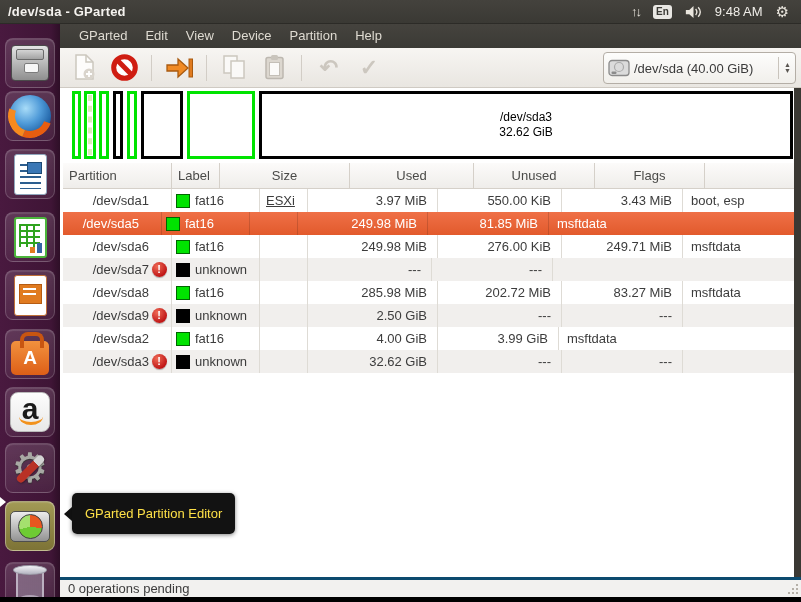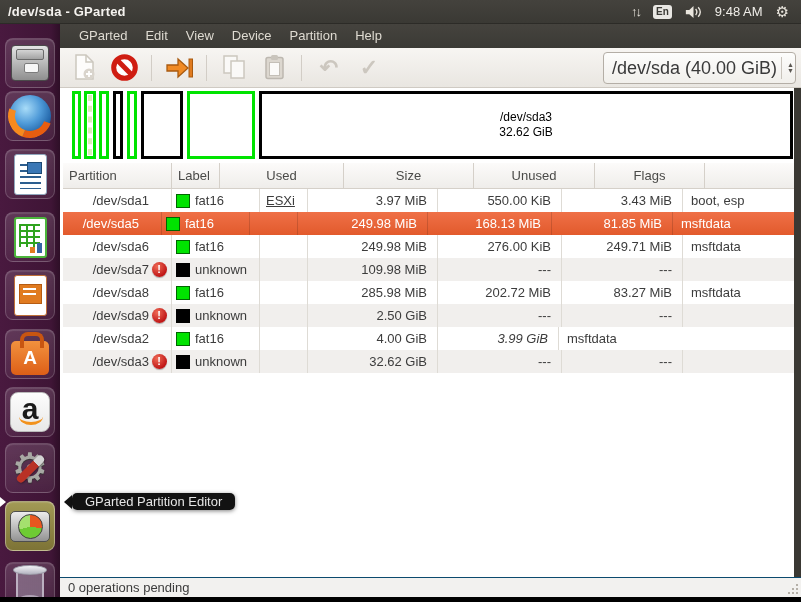--- a/index.html
+++ b/index.html
@@ -53,21 +53,21 @@
 
   
   .window { position:absolute; left:60px; top:24px; width:741px; height:573px; display:flex; flex-direction:column; background:#fdba74; z-index:10; }
   .menubar { height:24px; background:linear-gradient(#45433e,#3b3a35); display:flex; align-items:center; padding-left:10px; flex:none;}
   .menu-item { color:#dfdbd2; font-size:13px; padding:0 9px; line-height:24px; }
   .toolbar { height:40px; background:linear-gradient(#f7f5f2,#e9e6e1); border-bottom:1px solid #cfcac3; display:flex; align-items:center; padding:0 8px; gap:8px; flex:none; position:relative;}
   .tbtn { width:32px; height:32px; display:flex; align-items:center; justify-content:center; border-radius:3px; }
   .tsep { width:1px; height:26px; background:#d2cdc6; margin:0 3px; }
   .glyph-disabled { color:#ccc7bf; font-size:22px; font-weight:bold; line-height:1; }
   .device-combo { position:absolute; right:5px; top:4px; height:32px; width:193px; background:linear-gradient(#fdfdfc,#f1efeb); border:1px solid #b4aea6; border-radius:4px; display:flex; align-items:center; padding:0 4px; gap:4px; }
-  .device-combo .combo-text { font-size:18px; color:#3a3a3a; white-space:nowrap; }
+  .device-combo .combo-text { font-size:13px; color:#3a3a3a; white-space:nowrap; }
   .spinner { margin-left:auto; display:flex; flex-direction:column; align-items:center; border-left:1px solid #c9c4bc; padding-left:5px; height:22px; justify-content:center; color:#5a5651; font-size:7px; line-height:6px;}
 
   
   .diskbar { height:75px; background:#fff; position:relative; flex:none; border-right:7px solid #3a3833;}
   .seg { position:absolute; top:3px; height:68px; background:#fff; }
   .seg-fat16 { border:3px solid #00e300; }
   .seg-unknown { border:3px solid #000; }
   .seg .seg-inner-dash { position:absolute; inset:1px; border:2px dashed #dcedb8; }
   .seg-label { position:absolute; inset:0; display:flex; flex-direction:column; align-items:center; justify-content:center; font-size:12px; color:#000; line-height:15px;}
 
@@ -85,28 +85,28 @@
   .pname { text-align:right; }
   .wslot { width:20px; flex:none; display:flex; align-items:center; justify-content:center;}
   .warn { width:15px; height:15px; border-radius:50%; background:radial-gradient(circle at 35% 30%,#ef6a55,#c01717 70%); color:#fff; font-size:11px; font-weight:bold; text-align:center; line-height:15px; box-shadow:0 1px 1px rgba(0,0,0,.3);}
   .c-fs { padding-left:4px; gap:5px;}
   .swatch { width:14px; height:14px; border:1px solid rgba(0,0,0,.55); flex:none;}
   .c-label { padding-left:6px;text-decoration:underline; }
   .c-num { justify-content:flex-end; padding-right:10px; }
   .c-flags { padding-left:8px; border-right:none;}
 
   
-  .statusbar { height:20px; background:#f2f1ef; border-top:1px solid #0c4a6e; font-size:13px; color:#3c3c3c; display:flex; align-items:center; padding-left:8px; flex:none; position:relative;}
+  .statusbar { height:20px; background:#f2f1ef; border-top:3px solid #0c4a6e; font-size:13px; color:#3c3c3c; display:flex; align-items:center; padding-left:8px; flex:none; position:relative;}
   .grip { position:absolute; right:3px; bottom:3px; width:10px; height:10px; }
   .grip::after{content:"";position:absolute;right:0;bottom:0;width:2px;height:2px;background:#b5b0a8;box-shadow:-4px 0 #b5b0a8,0 -4px #b5b0a8,-4px -4px #b5b0a8,-8px 0 #b5b0a8,0 -8px #b5b0a8;}
 
   .bottom-strip { position:absolute; left:0; top:597px; width:801px; height:5px; background:#000; z-index:40;}
 
   
-  .tooltip { position:absolute; left:72px; top:493px; z-index:50; background:rgba(8,8,8,.96); color:#e5e5e5; font-size:13px; padding:1px 13px; border-radius:5px; box-shadow:0 1px 4px rgba(0,0,0,.5);}
+  .tooltip { position:absolute; left:72px; top:493px; z-index:50; background:rgba(8,8,8,.96); color:#fde047; font-size:13px; padding:13px 13px; border-radius:5px; box-shadow:0 1px 4px rgba(0,0,0,.5);}
   .tooltip::before { content:""; position:absolute; left:-8px; top:50%; margin-top:-7px; border-top:7px solid transparent; border-bottom:7px solid transparent; border-right:8px solid rgba(8,8,8,.96);}
 </style>
 </head>
 <body>
 
 <div class="screen">
 
   <div class="panel">
     <div class="panel-title">/dev/sda - GParted</div>
     <div class="tray">
@@ -242,22 +242,22 @@
             <div>/dev/sda3</div>
             <div>32.62 GiB</div>
           </div>
         </div>
       </div>
 
     <div class="table-region">
       <div class="thead" id="thead">
           <div class="hcell" style="width: 109px;">Partition</div>
           <div class="hcell" style="width: 48px;">Label</div>
+          <div class="hcell ha-c" style="width: 130px;">Size</div>
           <div class="hcell ha-c" style="width: 124px;">Used</div>
-          <div class="hcell ha-c" style="width: 130px;">Size</div>
           <div class="hcell ha-c" style="width: 121px;">Unused</div>
           <div class="hcell ha-c" style="width: 110px;">Flags</div>
         </div>
       <div id="tbody" style="flex:1;background:#fff;">
           <div class="trow">
             <div class="cell c-part" style="width: 109px;">
               <span class="pname">/dev/sda1</span>
               <span class="wslot"></span>
             </div>
             <div class="cell c-fs" style="width: 88px;">
@@ -274,21 +274,20 @@
             <div class="cell c-part" style="width: 99px;">
               <span class="pname">/dev/sda5</span>
               <span class="wslot"></span>
             </div>
             <div class="cell c-fs" style="width: 88px;">
               <span class="swatch" style="background: rgb(0, 227, 0);"></span>
               <span>fat16</span>
             </div>
             <div class="cell c-label" style="width: 48px;"></div>
             <div class="cell c-num" style="width: 130px;">249.98 MiB</div>
-            <div class="cell c-num" style="width: 124px;">168.13 MiB</div>
             <div class="cell c-num" style="width: 121px;">81.85 MiB</div>
             <div class="cell c-flags" style="width: 110px;">msftdata</div>
           </div>
           <div class="trow">
             <div class="cell c-part" style="width: 109px;">
               <span class="pname">/dev/sda6</span>
               <span class="wslot"></span>
             </div>
             <div class="cell c-fs" style="width: 88px;">
               <span class="swatch" style="background: rgb(0, 227, 0);"></span>
@@ -305,21 +304,20 @@
               <span class="pname">/dev/sda7</span>
               <span class="wslot">
                 <span class="warn">!</span>
               </span>
             </div>
             <div class="cell c-fs" style="width: 88px;">
               <span class="swatch" style="background: rgb(0, 0, 0);"></span>
               <span>unknown</span>
             </div>
             <div class="cell c-label" style="width: 48px;"></div>
-            <div class="cell c-num" style="width: 130px;">109.98 MiB</div>
             <div class="cell c-num" style="width: 124px;">---</div>
             <div class="cell c-num" style="width: 121px;">---</div>
             <div class="cell c-flags" style="width: 110px;"></div>
           </div>
           <div class="trow">
             <div class="cell c-part" style="width: 109px;">
               <span class="pname">/dev/sda8</span>
               <span class="wslot"></span>
             </div>
             <div class="cell c-fs" style="width: 88px;">
@@ -353,21 +351,21 @@
             <div class="cell c-part" style="width: 109px;">
               <span class="pname">/dev/sda2</span>
               <span class="wslot"></span>
             </div>
             <div class="cell c-fs" style="width: 88px;">
               <span class="swatch" style="background: rgb(0, 227, 0);"></span>
               <span>fat16</span>
             </div>
             <div class="cell c-label" style="width: 48px;"></div>
             <div class="cell c-num" style="width: 130px;">4.00 GiB</div>
-            <div class="cell c-num" style="width: 121px; font-style: italic;">3.99 GiB</div>
+            <div class="cell c-num" style="width: 121px;">3.99 GiB</div>
             <div class="cell c-flags" style="width: 110px;">msftdata</div>
           </div>
           <div class="trow alt">
             <div class="cell c-part" style="width: 109px;">
               <span class="pname">/dev/sda3</span>
               <span class="wslot">
                 <span class="warn">!</span>
               </span>
             </div>
             <div class="cell c-fs" style="width: 88px;">

